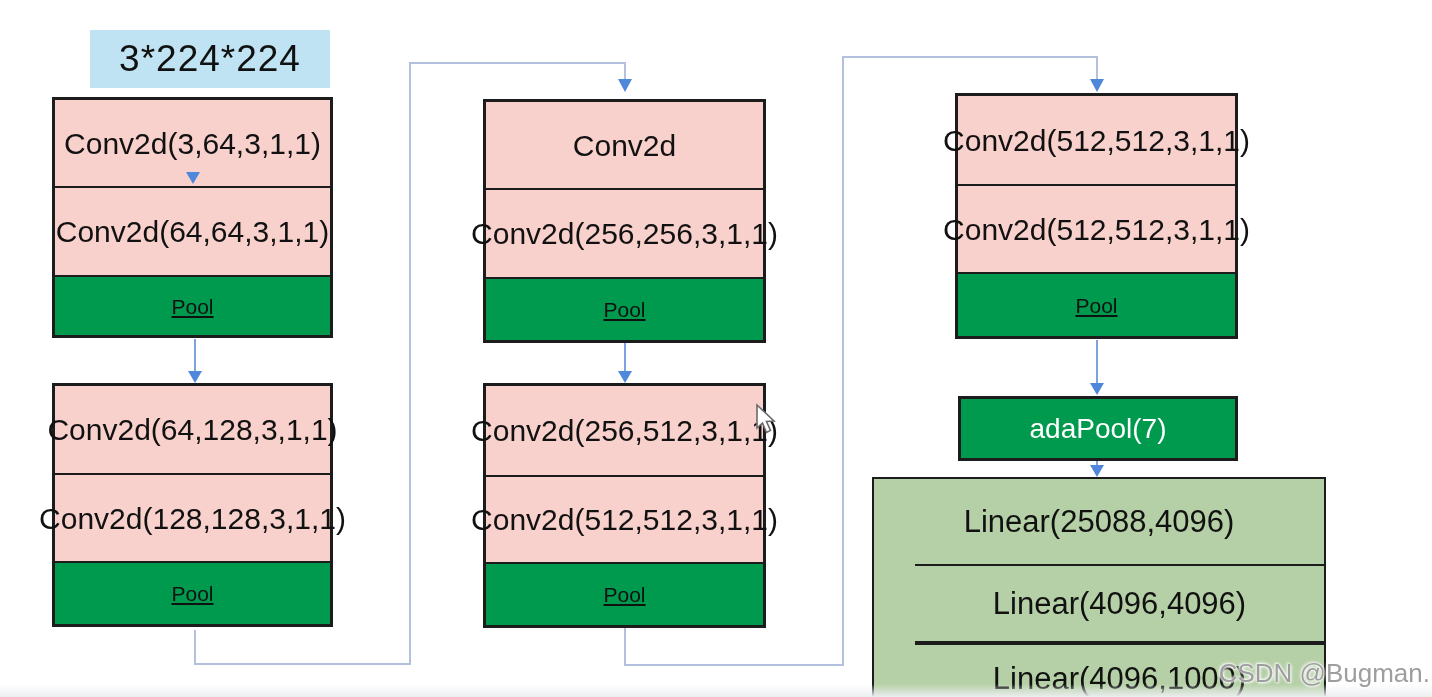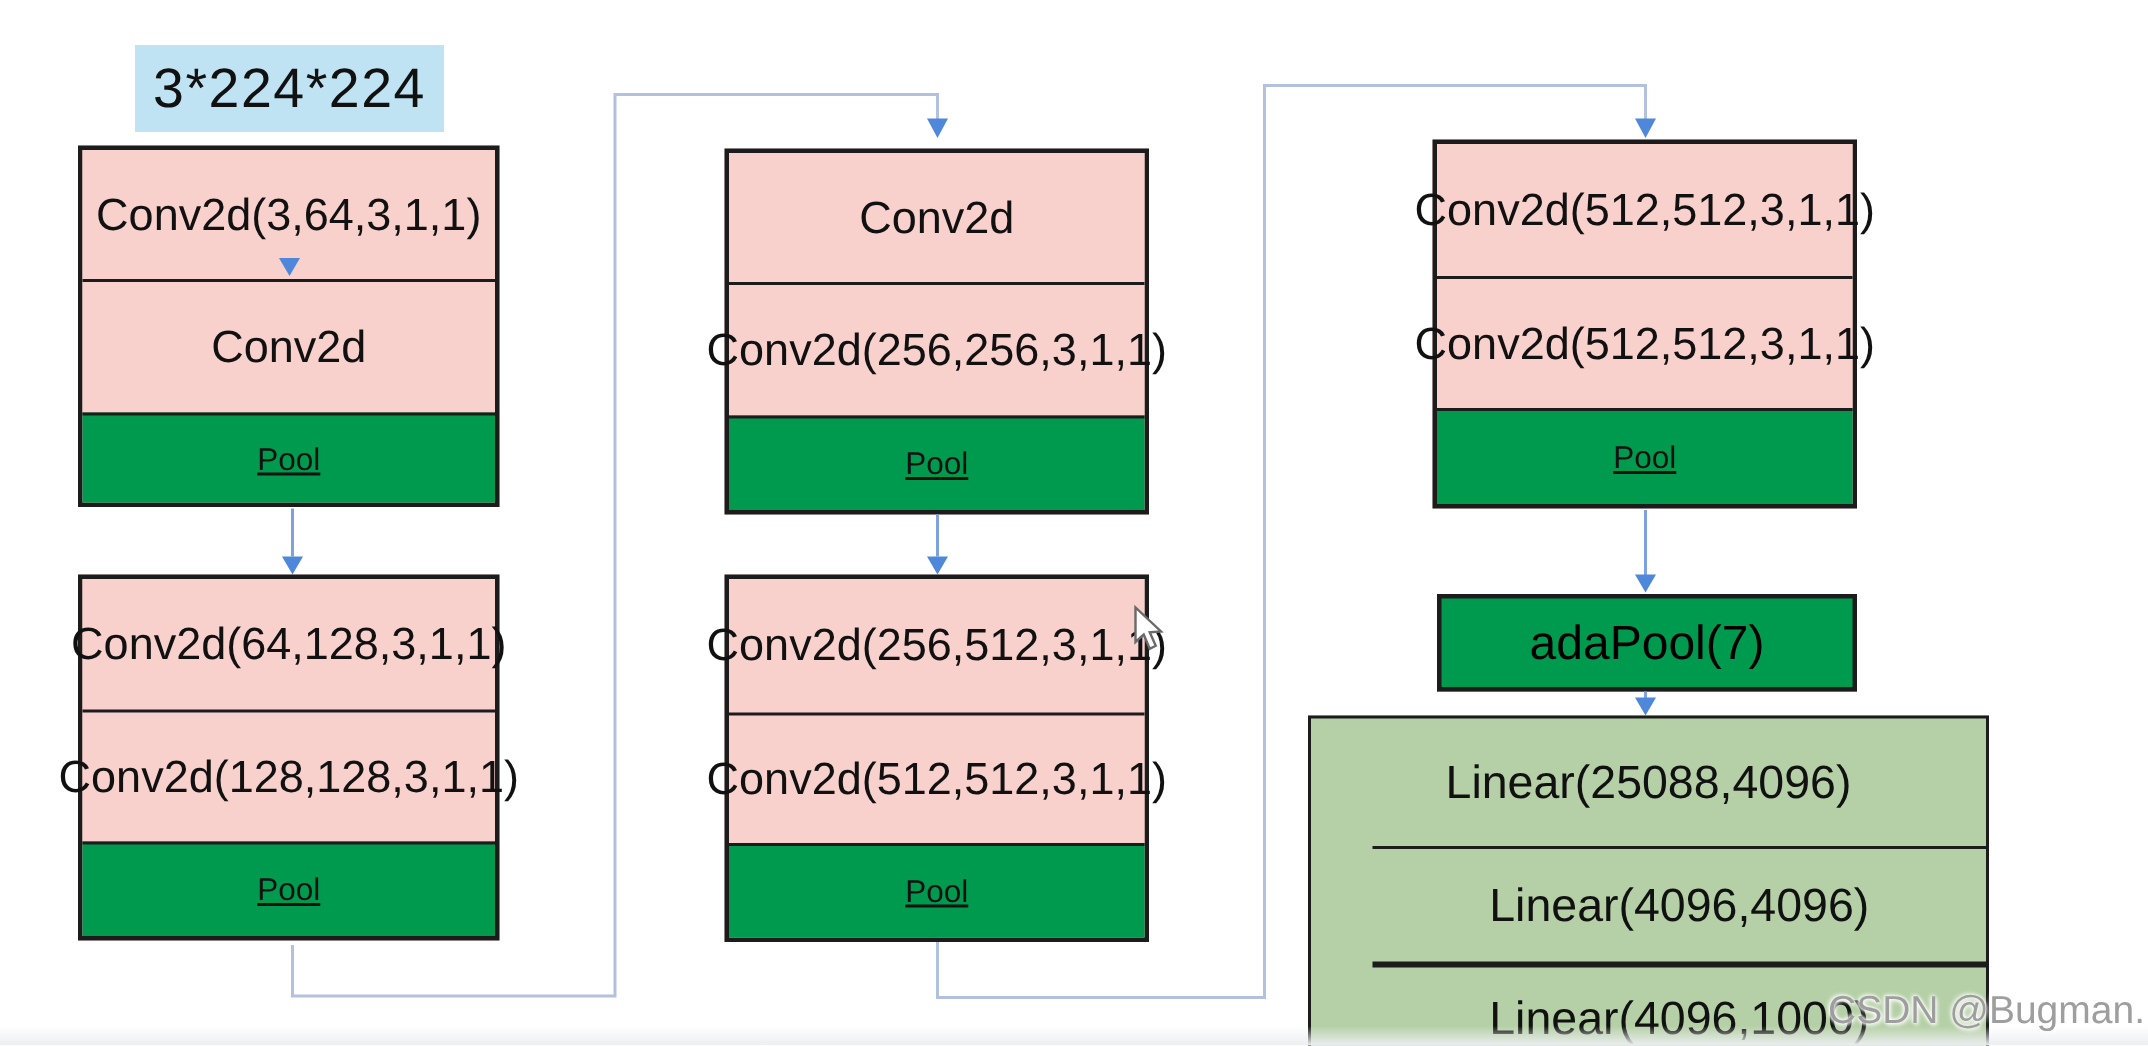--- a/index.html
+++ b/index.html
@@ -40,21 +40,21 @@
   .row.pool{background:var(--pool-fill,#009a4e);flex:1 1 auto;}
   .lname{font-size:30px;line-height:41px;}
   .lparams{font-size:30px;line-height:41px;}
   .pool .lname{font-size:21px;text-decoration:underline;}
   .adapool{
     position:absolute;
     box-sizing:border-box;
     border:3px solid var(--border,#1c1c1c);
     background:var(--pool-fill,#009a4e);
     display:flex;align-items:center;justify-content:center;
-    font-size:32px;color:#000000;
+    font-size:28px;color:#ffffff;
     z-index:2;
   }
   .linear-stack{
     position:absolute;
     box-sizing:border-box;
     border:2px solid var(--border,#1c1c1c);
     background:var(--linear-fill,#b5d0a6);
     display:flex;flex-direction:column;
     z-index:2;
   }
@@ -86,29 +86,30 @@
     position:absolute;left:0;bottom:0;width:100%;height:13px;
     background:linear-gradient(to bottom, rgba(236,238,240,0), #eceef0);
     z-index:8;
   }
 </style>
 </head>
 <body>
 
 <div class="canvas">
 
-  <div class="input-label" style="left:90px;top:30px;width:206px;height:58px">3*224*224</div>
+  <div class="input-label" style="left:90px;top:30px;width:240px;height:58px">3*224*224</div>
 
   <div class="block" style="left:52px;top:97px;width:281px;height:241px">
     <div class="row conv" style="height:86px">
       <div class="lname">Conv2d</div>
       <div class="lparams">(3,64,3,1,1)</div>
     </div>
     <div class="row conv" style="height:89px">
       <div class="lname">Conv2d</div>
+      <div class="lparams">(64,64,3,1,1)</div>
     </div>
     <div class="row pool">
       <div class="lname">Pool</div>
     </div>
   </div>
 
   <div class="block" style="left:52px;top:383px;width:281px;height:244px">
     <div class="row conv" style="height:87px">
       <div class="lname">Conv2d</div>
       <div class="lparams">(64,128,3,1,1)</div>

